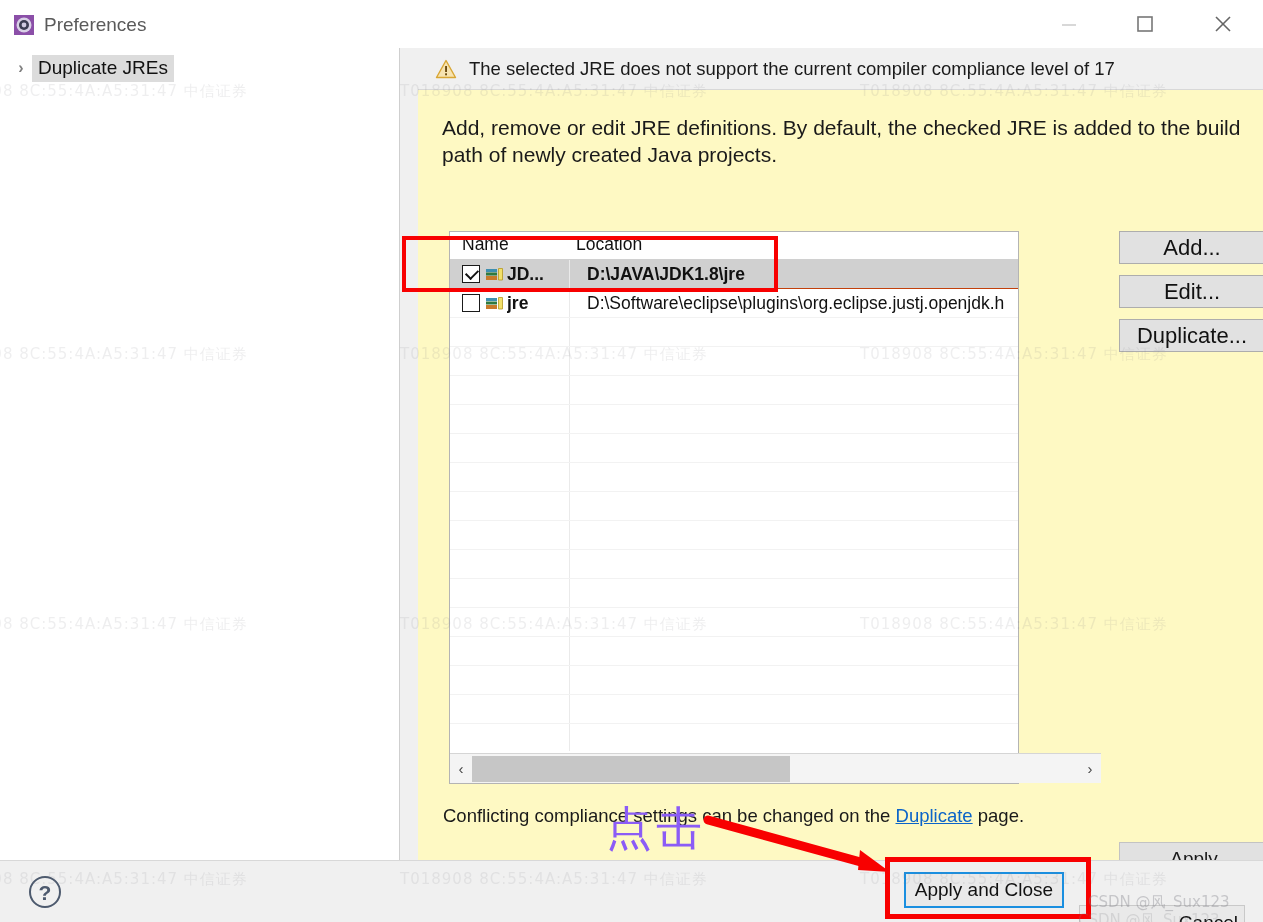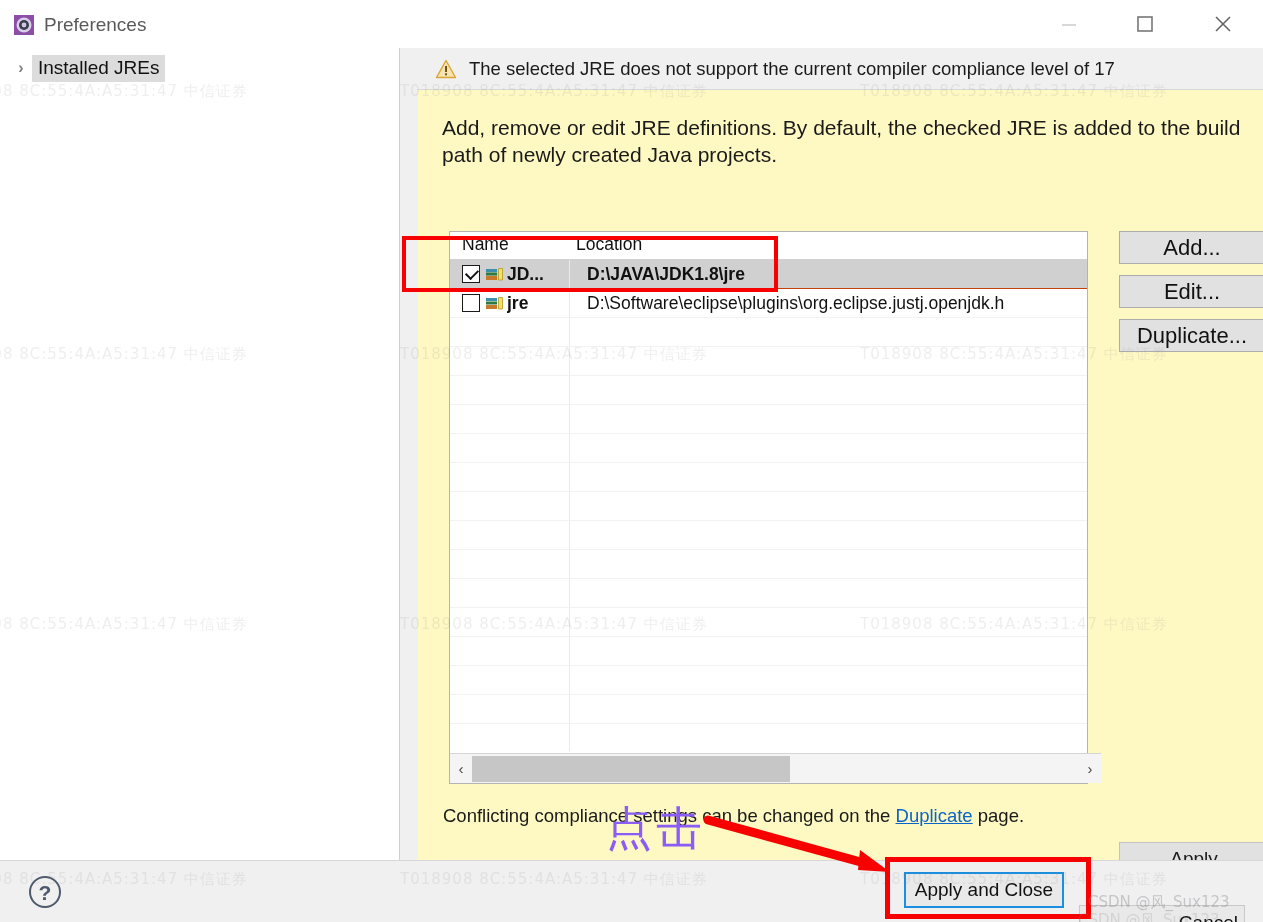--- a/index.html
+++ b/index.html
@@ -113,21 +113,21 @@
   }
 
   .list-label {
     position: absolute; left: 31px; top: 146px;
     font-size: 18px; color: #1a1a1a; margin-top: 48px;
   }
 
   
   .table-wrap {
     position: absolute; left: 31px; top: 183px;
-    width: 639px; height: 553px;
+    width: 570px; height: 553px;
     background: #ffffff;
     border: 1px solid #b4b4b4;
   }
   .thead {
     position: relative;
     height: 28px;
     background: #ffffff;
     border-bottom: 1px solid #d0d0d0;
   }
   .th {
@@ -324,21 +324,21 @@
       <svg width="24" height="24" viewBox="0 0 24 24">
         <line x1="5" y1="5" x2="19" y2="19" stroke="#666666" stroke-width="1.6"></line>
         <line x1="19" y1="5" x2="5" y2="19" stroke="#666666" stroke-width="1.6"></line>
       </svg>
     </div>
   </div>
 
   <div class="sidebar">
     <div class="tree-item">
       <span class="tree-arrow">›</span>
-      <span class="tree-label">Installed JREs</span>
+      <span class="tree-label">Duplicate JREs</span>
     </div>
   </div>
 
   <div class="content">
 
     <div class="warn-bar">
       <span class="warn-icon">
         <svg width="22" height="20" viewBox="0 0 22 20">
           <path d="M11 1.5 L20.5 18.5 L1.5 18.5 Z" fill="#f7e3b0" stroke="#d8a634" stroke-width="1.4" stroke-linejoin="round"></path>
           <rect x="10.1" y="7" width="1.9" height="6" fill="#6b4b10"></rect>

